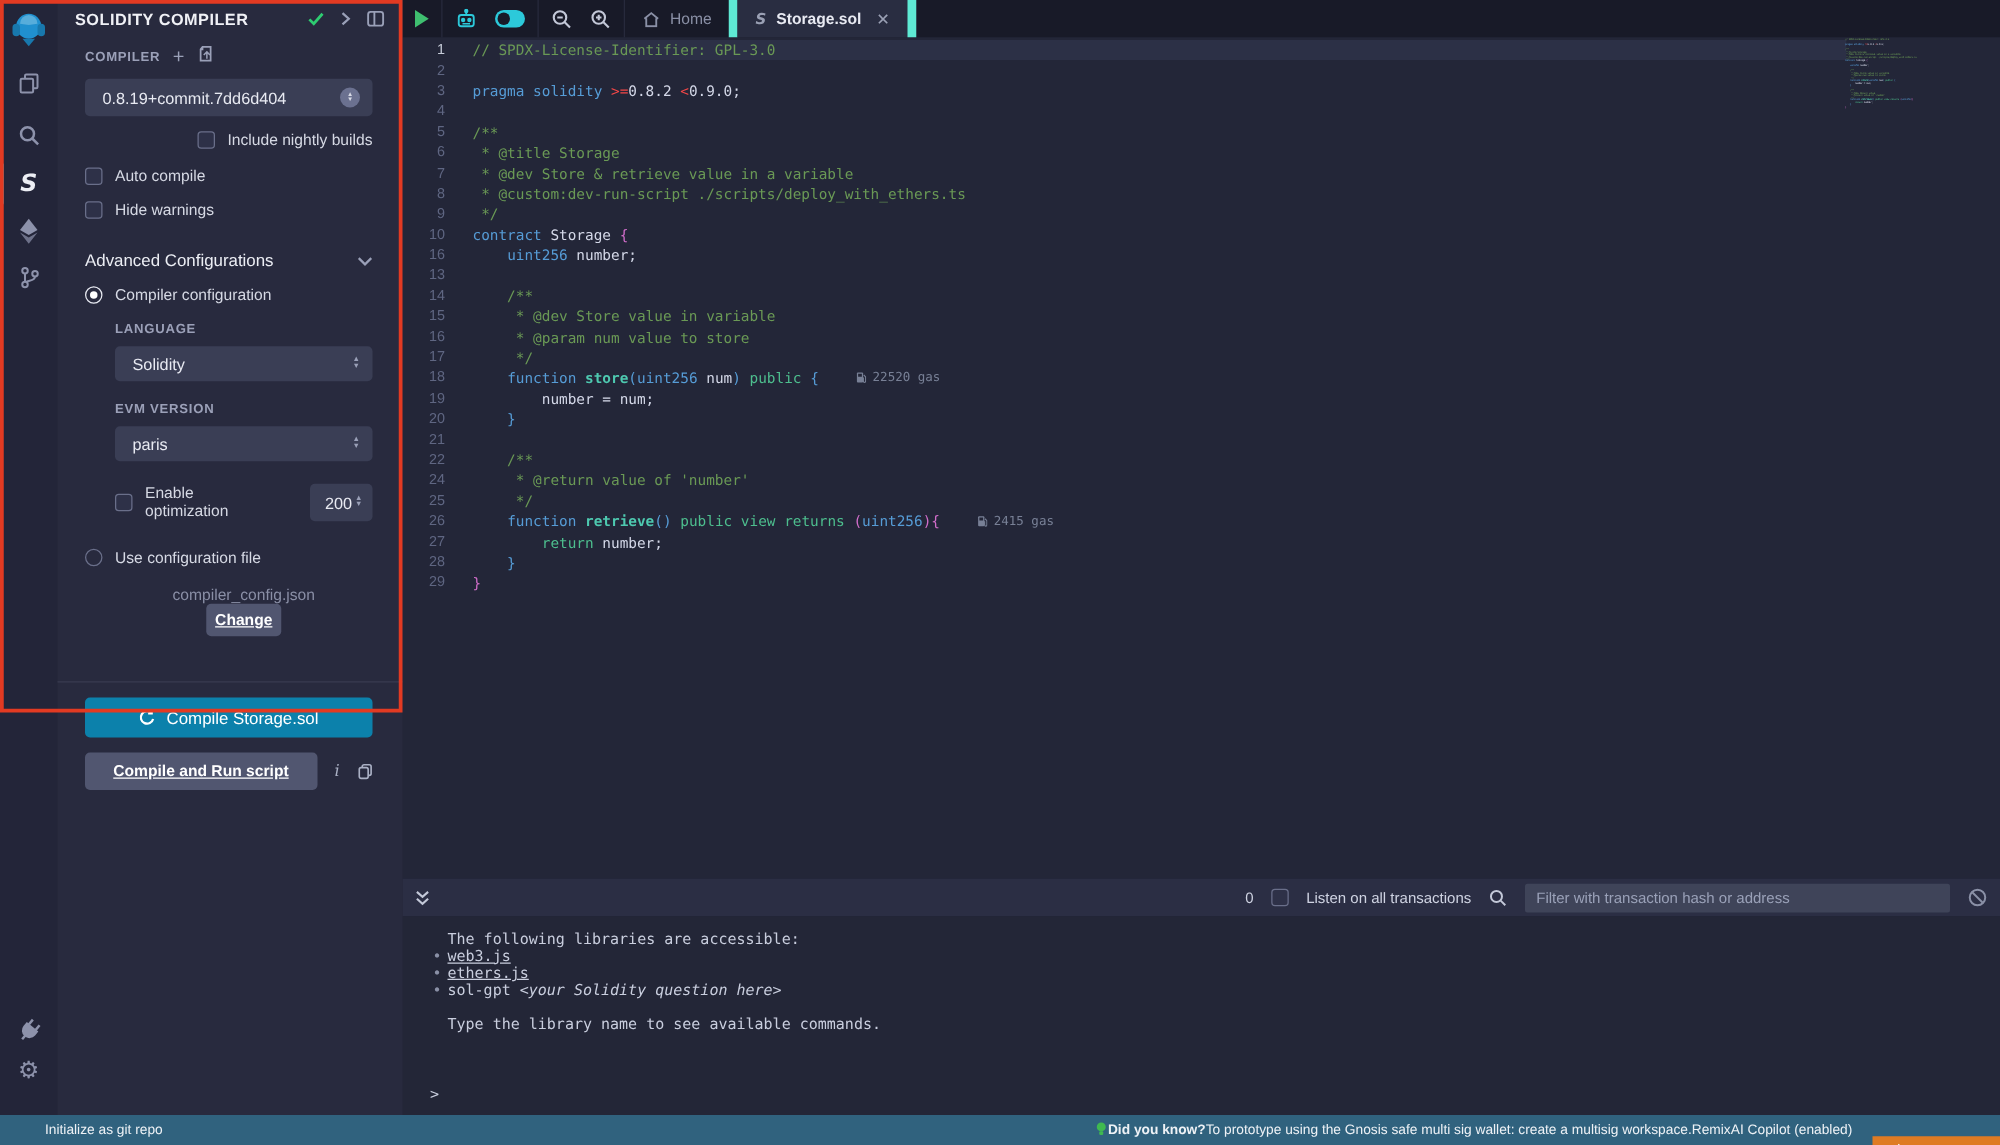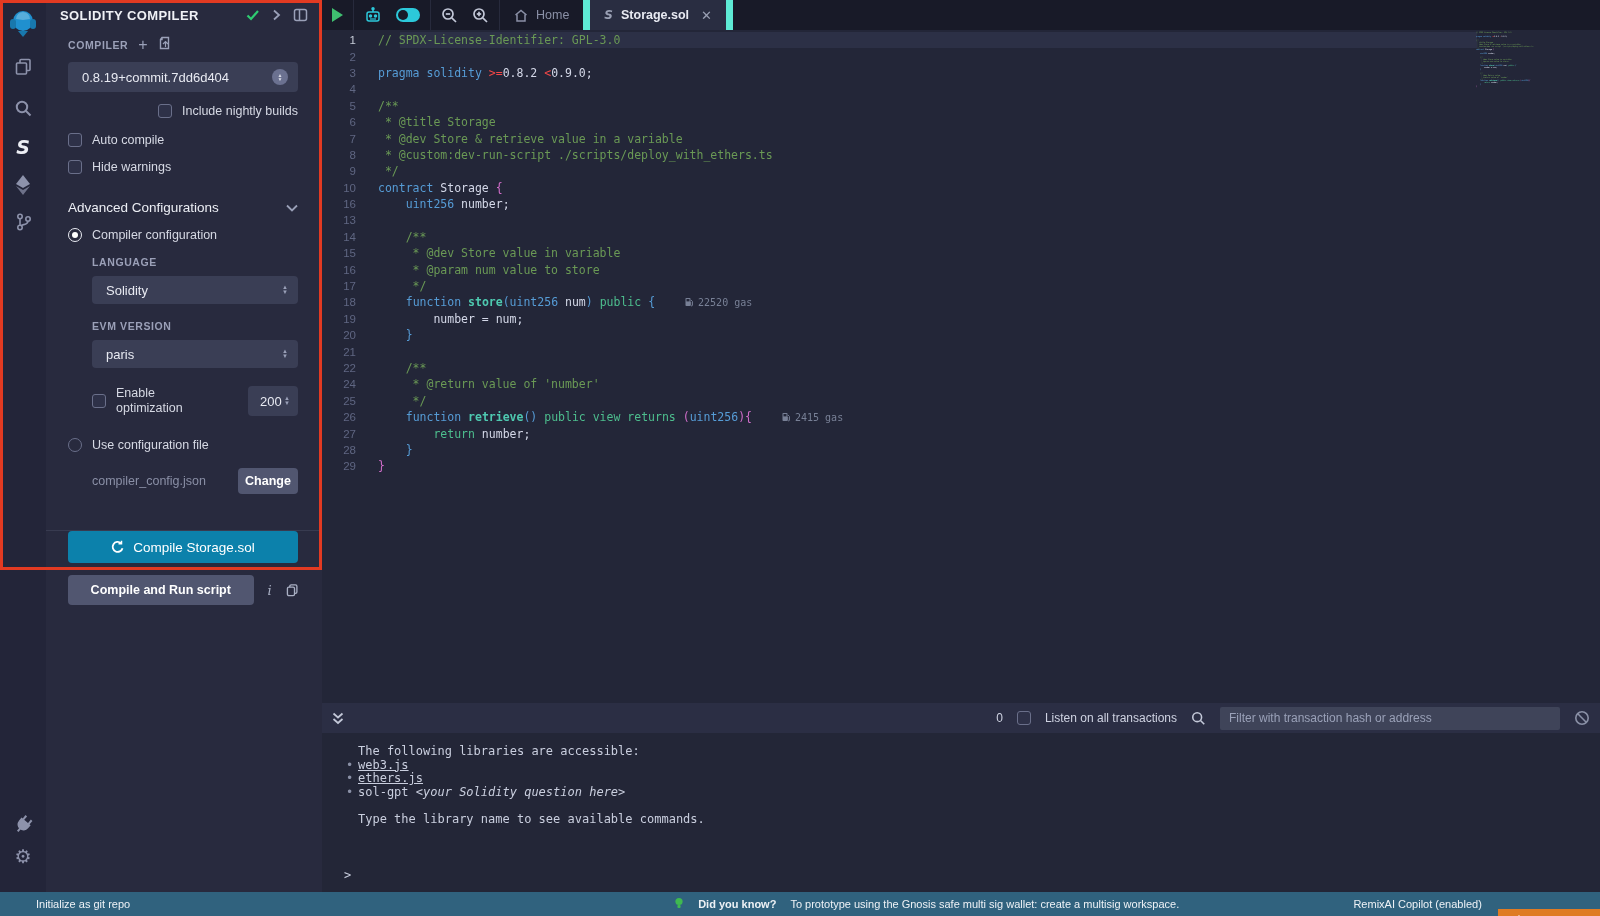--- a/index.html
+++ b/index.html
@@ -26,21 +26,21 @@
   .sorter-circle { width:16px; height:16px; border-radius:50%; background:#6b7190; display:flex; flex-direction:column; align-items:center; justify-content:center; color:#d8dbe6; font-size:5px; line-height:4px; }
   .updown { display:flex; flex-direction:column; align-items:center; color:#9aa0b8; font-size:6px; line-height:5px; }
   .chk { width:14px; height:14px; background:#2e3148; border:1px solid #6a6f8a; border-radius:3px; flex:none; }
   .radio { width:14px; height:14px; border:1px solid #6a6f8a; border-radius:50%; flex:none; position:relative; }
   .radio.on { border-color:#e8eaf2; }
   .radio.on::after { content:""; position:absolute; left:3px; top:3px; width:6px; height:6px; border-radius:50%; background:#ffffff; }
   .chk-row { display:flex; align-items:center; gap:10px; font-size:12.5px; color:#d6d9e4; }
   .btn-primary { background:#0c81ab; color:#fff; border:none; border-radius:4px; width:230px; height:32px;
     font-size:13.5px; font-family:"Liberation Sans",sans-serif; display:flex; align-items:center; justify-content:center; gap:8px; cursor:pointer; }
   .btn-gray { background:#515670; color:#fff; border:none; border-radius:4px; height:30px; font-weight:bold;
-    font-size:12.5px; font-family:"Liberation Sans",sans-serif; cursor:pointer; }
+    font-size:12.5px; font-family:"Liberation Sans",sans-serif; cursor:pointer;text-decoration:underline; }
   #red-annotation { position:absolute; left:0; top:0; width:322px; height:570px; border:3px solid #e23a22; z-index:50; pointer-events:none; }
 
   
   #main { position:absolute; left:322px; top:0; right:0; bottom:24px; }
   #tabbar { position:absolute; left:0; right:0; top:0; height:30px; background:#181a28; display:flex; align-items:stretch; }
   .tb-group { display:flex; align-items:center; padding:0 10px; gap:14px; border-right:1px solid #272a3c; }
   .tab { display:flex; align-items:center; gap:8px; padding:0 14px; font-size:12.5px; color:#8a90a6; border-right:7px solid #5eead4; }
   .tab.active { background:#292d41; color:#e8eaf2; }
   .play-tri { width:0; height:0; border-left:11px solid #3fbf70; border-top:7px solid transparent; border-bottom:7px solid transparent; }
   .toggle { width:24px; height:14px; border-radius:7px; background:#2cc9da; position:relative; }
@@ -72,21 +72,21 @@
   #terminal ul { list-style:none; }
   #terminal li { position:relative; padding-left:14px; }
   #terminal li::before { content:"•"; position:absolute; left:2px; color:#8a90a6; }
   #terminal a { color:#c9cede; text-decoration:underline; }
   #term-prompt { margin-top:42px; }
 
   
   #statusbar { position:absolute; left:0; right:0; bottom:0; height:24px; background:#30627e; color:#eef2f6;
     display:flex; align-items:center; font-size:11px; z-index:60; }
   #status-left { padding-left:36px; width:500px; }
-  #status-center { flex:1; display:flex; align-items:center; justify-content:center; gap:14px; }
+  #status-center { flex:1; display:flex; align-items:center; justify-content:flex-end; gap:0; }
   #status-right { display:flex; align-items:center; }
   #scam-alert { background:#df7b23; height:24px; display:flex; align-items:center; gap:7px; padding:0 14px; font-size:11px; color:#fff;margin-top:33px; }
 </style>
 </head>
 <body>
 
 <div id="rail">
   <div id="rail-active-bar"></div>
   <div class="rail-ic" style="top:6px;height:38px;">
     <svg width="30" height="32" viewBox="0 0 30 32">
@@ -225,28 +225,28 @@
               <span>▼</span>
             </span>
         </div>
       </div>
     </div>
 
     <div class="chk-row" style="margin-top:22px;">
       <span class="radio"></span>
       <span>Use configuration file</span>
     </div>
-    <div style="display:flex;align-items:center;margin-top:16px;padding-left:24px;">
+    <div style="display:flex;align-items:center;margin-top:16px;padding-left:24px;flex-direction:column;">
       <span style="flex:1;font-size:12.5px;color:#8a8fa6;">compiler_config.json</span>
       <button class="btn-gray" style="width:60px;height:26px;">Change</button>
     </div>
 
     <div style="border-top:1px solid #383b50;margin:36px -24px 0 -22px;"></div>
 
-    <button class="btn-primary" style="margin-top:0;">
+    <button class="btn-primary" style="margin-top:12px;">
       <svg width="14" height="14" viewBox="0 0 14 14" fill="none" stroke="#fff" stroke-width="1.8">
         <path d="M11.5 8.2A5 5 0 1 1 10 3.2"></path>
           <path d="M10.5 0.8v3h-3" stroke-width="1.5"></path>
       </svg>
       <span>Compile Storage.sol</span>
     </button>
     <div style="display:flex;align-items:center;margin-top:12px;gap:14px;">
       <button class="btn-gray" style="width:196px;">Compile and Run script</button>
       <span style="font-family:'DejaVu Serif',serif;font-style:italic;color:#aab0c4;font-size:13px;">i</span>
       <svg width="13" height="14" viewBox="0 0 13 14" fill="none" stroke="#aab0c4" stroke-width="1.4">

